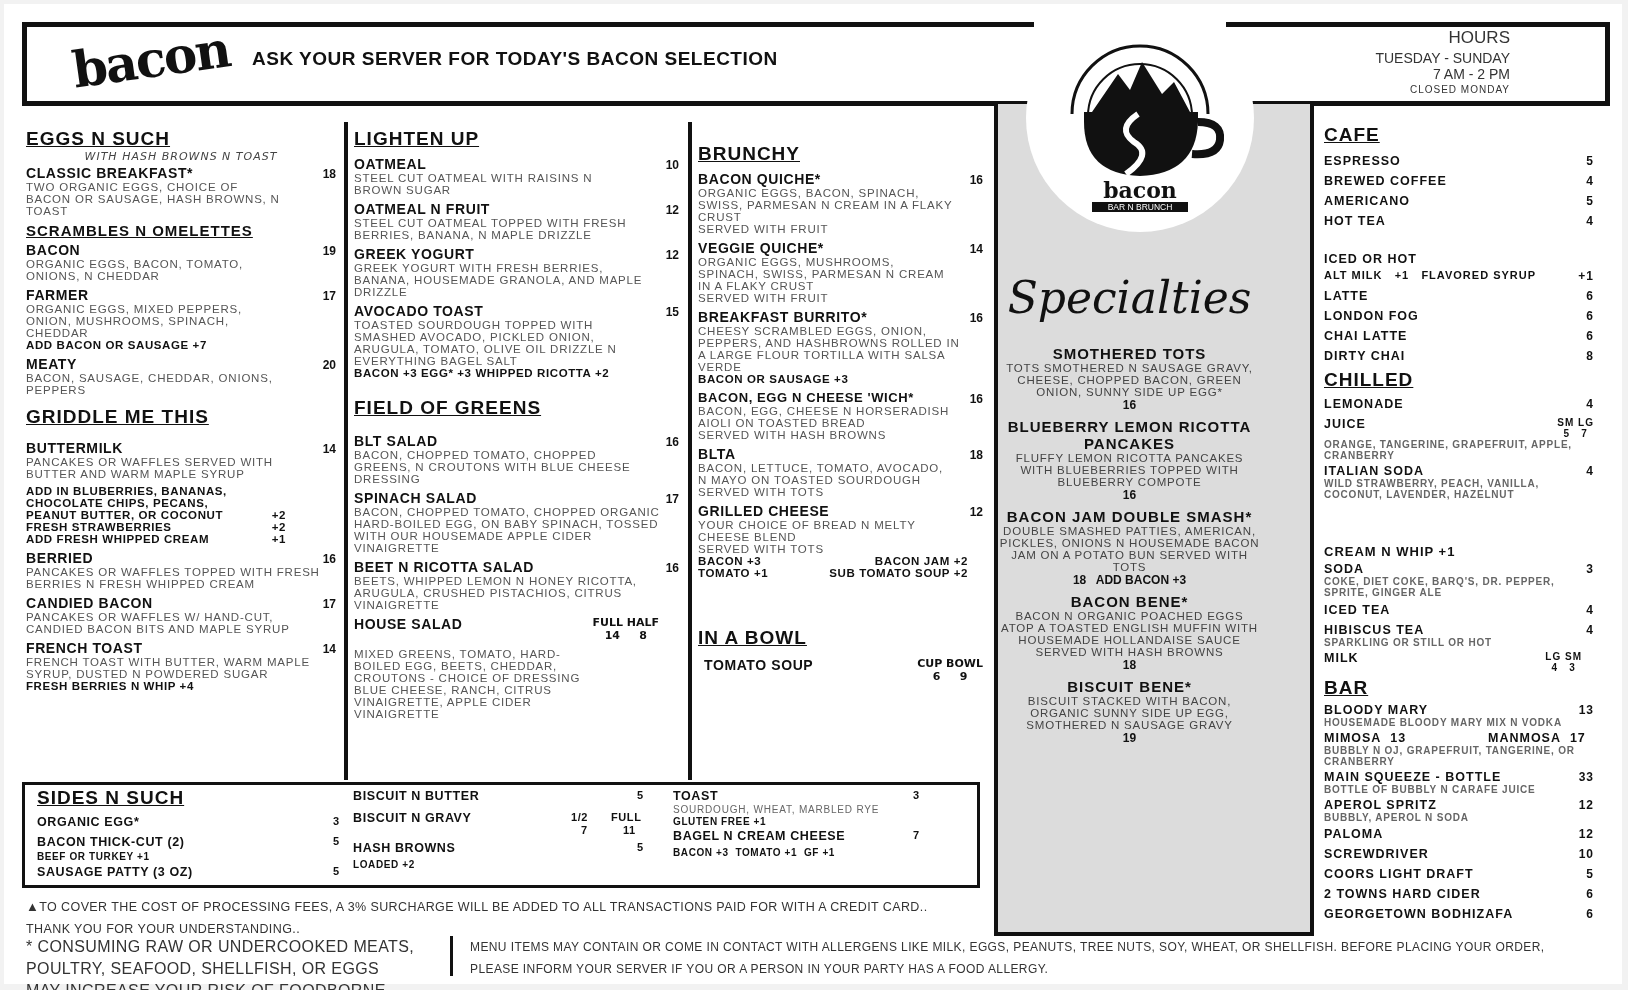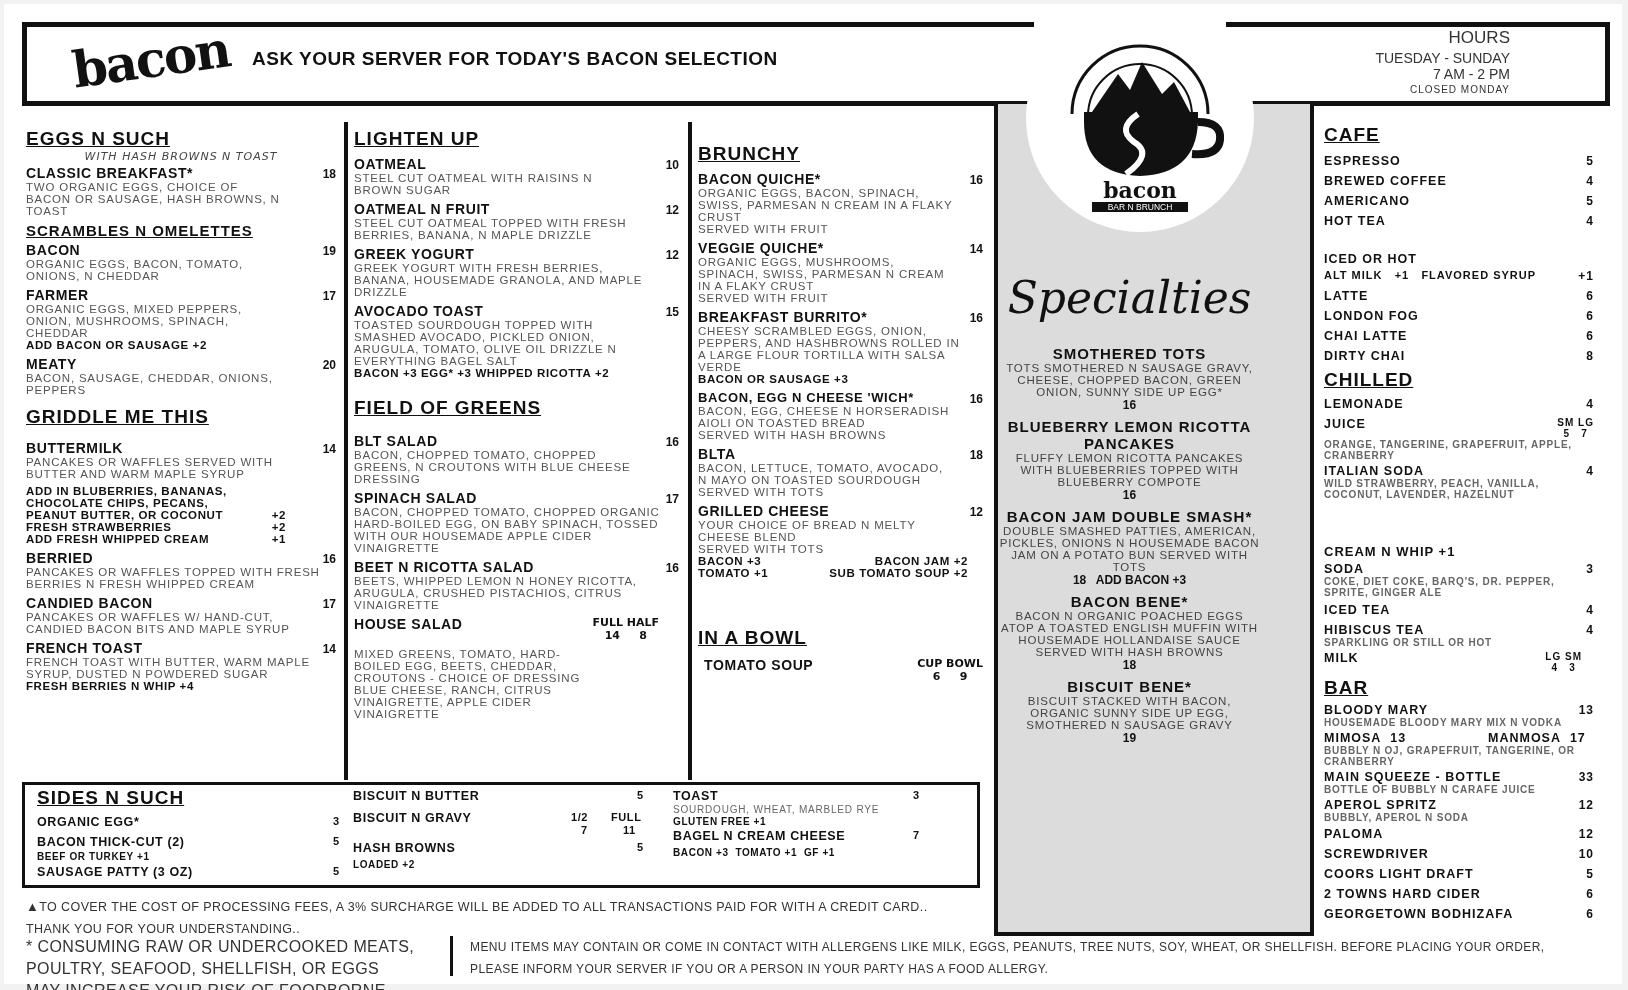--- a/index.html
+++ b/index.html
@@ -77,21 +77,21 @@
     <div class="sec-title" style="font-size:15px;margin-bottom:3px;">SCRAMBLES N OMELETTES</div>
     <div class="item">
       <div class="item-name">BACON</div>
       <span class="price">19</span>
       <div class="item-desc" style="width:260px">ORGANIC EGGS, BACON, TOMATO, ONIONS, N CHEDDAR</div>
     </div>
     <div class="item">
       <div class="item-name">FARMER</div>
       <span class="price">17</span>
       <div class="item-desc" style="width:260px">ORGANIC EGGS, MIXED PEPPERS, ONION, MUSHROOMS, SPINACH, CHEDDAR</div>
-      <div class="item-add">ADD BACON OR SAUSAGE +2</div>
+      <div class="item-add">ADD BACON OR SAUSAGE +7</div>
     </div>
     <div class="item">
       <div class="item-name">MEATY</div>
       <span class="price">20</span>
       <div class="item-desc" style="width:290px">BACON, SAUSAGE, CHEDDAR, ONIONS, PEPPERS</div>
     </div>
 
     <div class="sec-title" style="margin-top:10px;margin-bottom:12px;">GRIDDLE ME THIS</div>
     <div class="item">
       <div class="item-name">BUTTERMILK</div>

